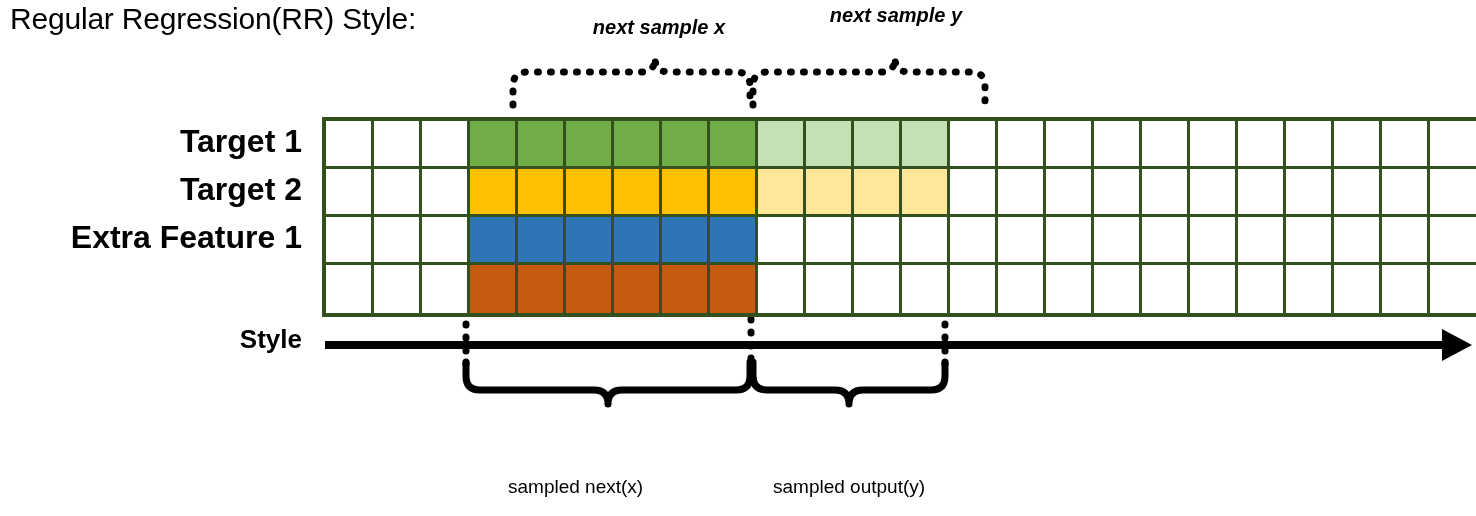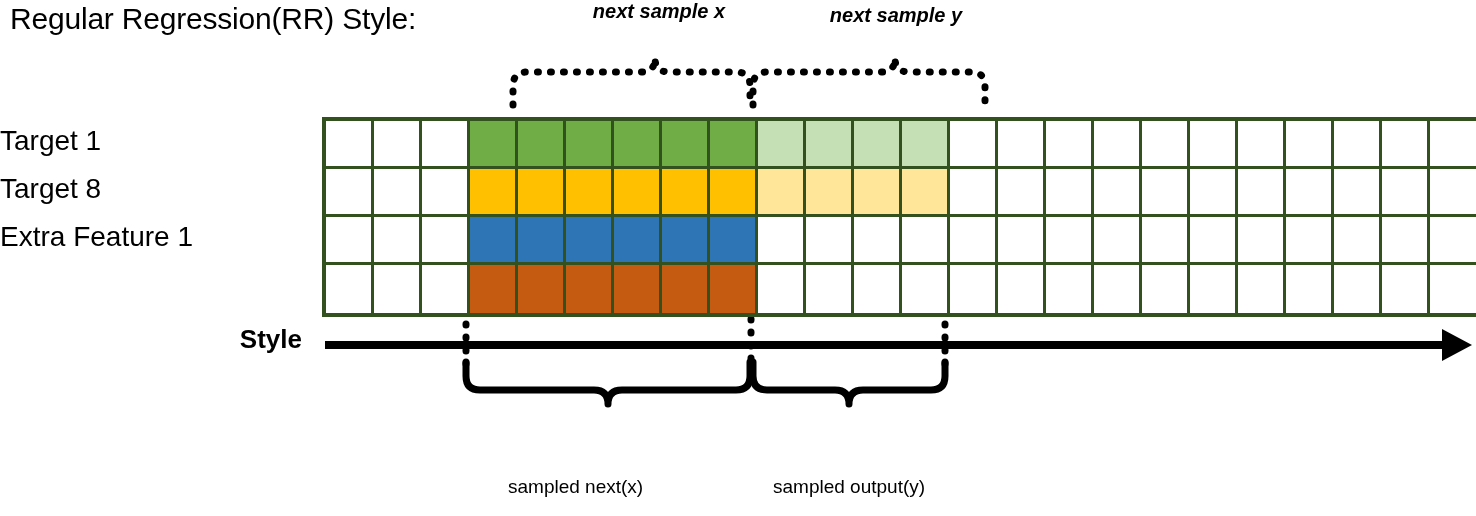--- a/index.html
+++ b/index.html
@@ -8,33 +8,33 @@
 
   #page-title{
     position:absolute;left:10px;top:2px;
     font-size:30px;font-weight:400;letter-spacing:-0.2px;white-space:nowrap;
   }
 
   .brace-label{
     position:absolute;font-size:20px;font-style:italic;font-weight:600;
     white-space:nowrap;text-align:center;
   }
-  #lbl-next-x{left:589px;top:0;width:140px;}
+  #lbl-next-x{left:589px;top:16px;width:140px;}
   #lbl-next-y{left:820px;top:4px;width:152px;}
 
   #top-braces{position:absolute;left:0;top:0;width:1476px;height:120px;}
   #bottom-braces{position:absolute;left:0;top:300px;width:1476px;height:120px;}
   #dotted-verticals{position:absolute;left:0;top:0;width:1476px;height:420px;}
   #time-axis{position:absolute;left:0;top:320px;width:1476px;height:52px;}
 
   
   #row-labels{position:absolute;left:0px;top:117px;width:312px;height:192px;}
   .row-label{
     position:absolute;right:10px;width:302px;height:48px;line-height:48px;
-    text-align:left;font-size:28px;font-weight:400;white-space:nowrap;
+    text-align:right;font-size:32px;font-weight:700;white-space:nowrap;
   }
 
   
   #grid{
     position:absolute;left:322px;top:117px;
     border:4px solid #33511E;background:#33511E;
     display:flex;flex-direction:column;
     box-sizing:border-box;
   }
   .grid-row{display:flex;height:48px;}
@@ -77,21 +77,21 @@
 </svg>
 
 <svg id="dotted-verticals" viewBox="0 0 1476 420">
   <line x1="466" y1="311" x2="466" y2="372" stroke="#000" stroke-width="7" stroke-linecap="round" stroke-dasharray="1 12"></line>
   <line x1="751" y1="215" x2="751" y2="372" stroke="#000" stroke-width="7" stroke-linecap="round" stroke-dasharray="1 12"></line>
   <line x1="945" y1="311" x2="945" y2="372" stroke="#000" stroke-width="7" stroke-linecap="round" stroke-dasharray="1 12"></line>
 </svg>
 
 <div id="row-labels">
   <div class="row-label" style="top:0px">Target 1</div>
-  <div class="row-label" style="top:48px">Target 8</div>
+  <div class="row-label" style="top:48px">Target 2</div>
   <div class="row-label" style="top:96px">Extra Feature 1</div>
 </div>
 
 <div id="grid">
     <div class="grid-row">
       <div class="cell" style="background: rgb(255, 255, 255);"></div>
       <div class="cell" style="background: rgb(255, 255, 255);"></div>
       <div class="cell" style="background: rgb(255, 255, 255);"></div>
       <div class="cell" style="background: rgb(112, 173, 71);"></div>
       <div class="cell" style="background: rgb(112, 173, 71);"></div>

